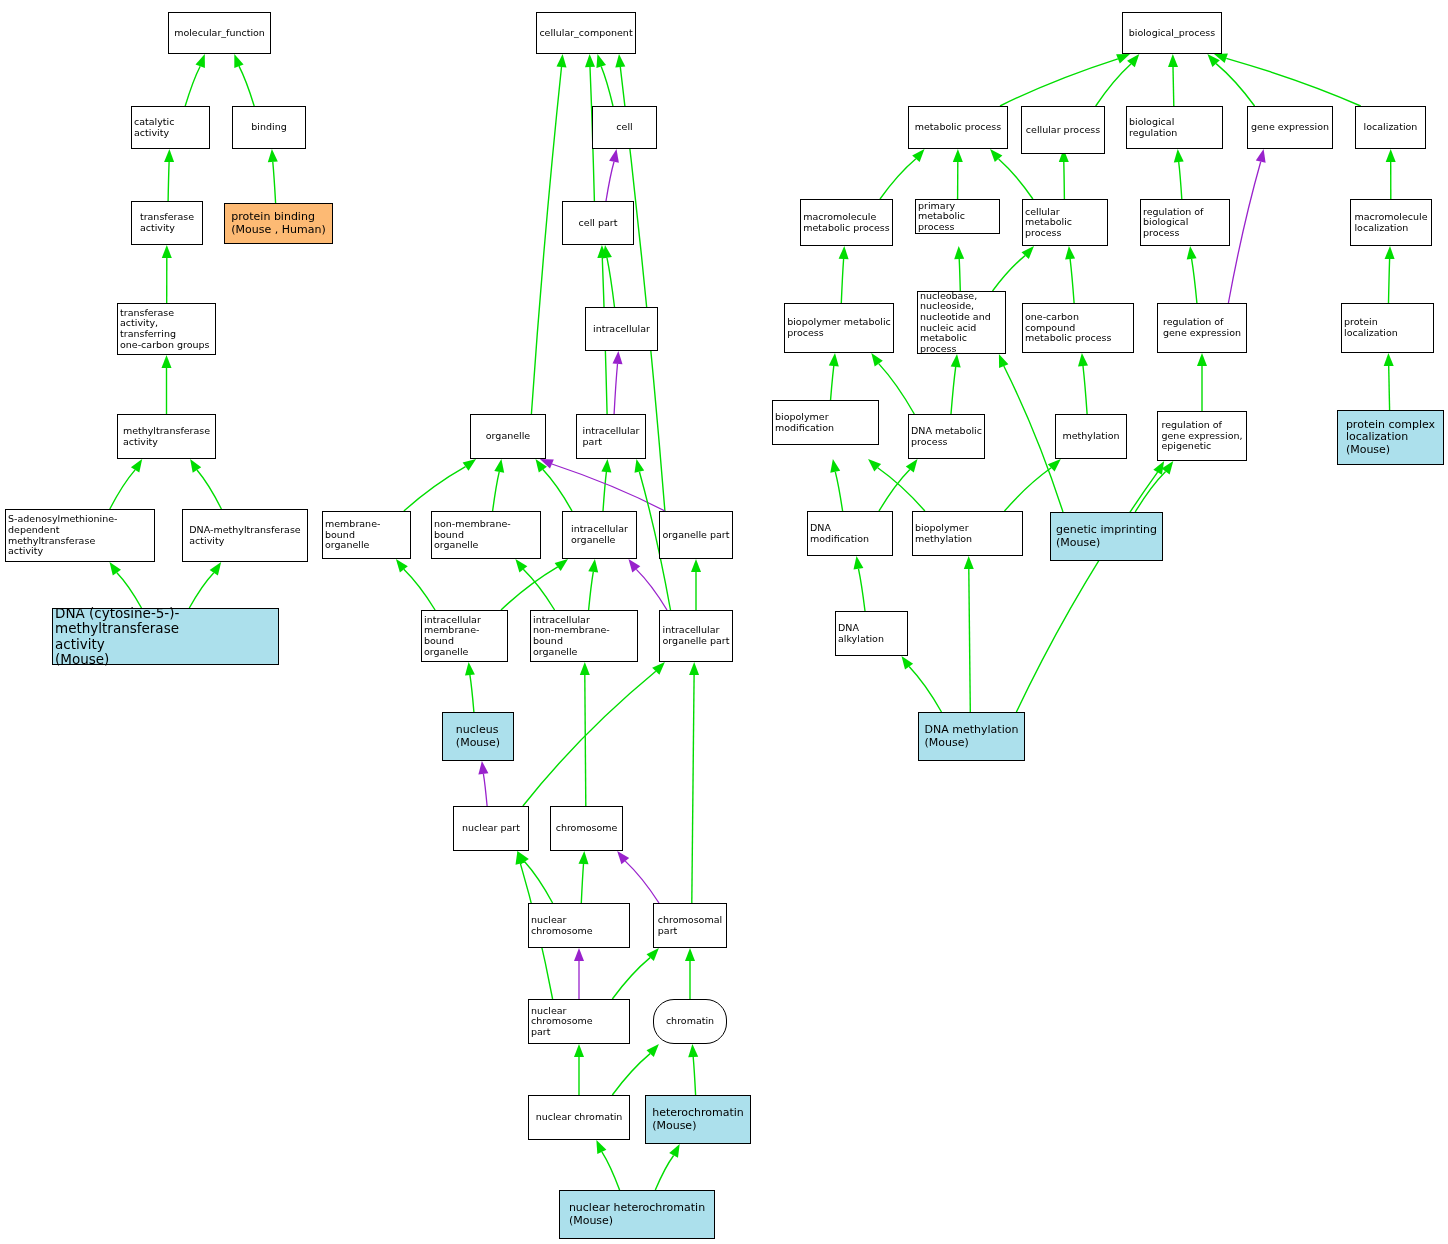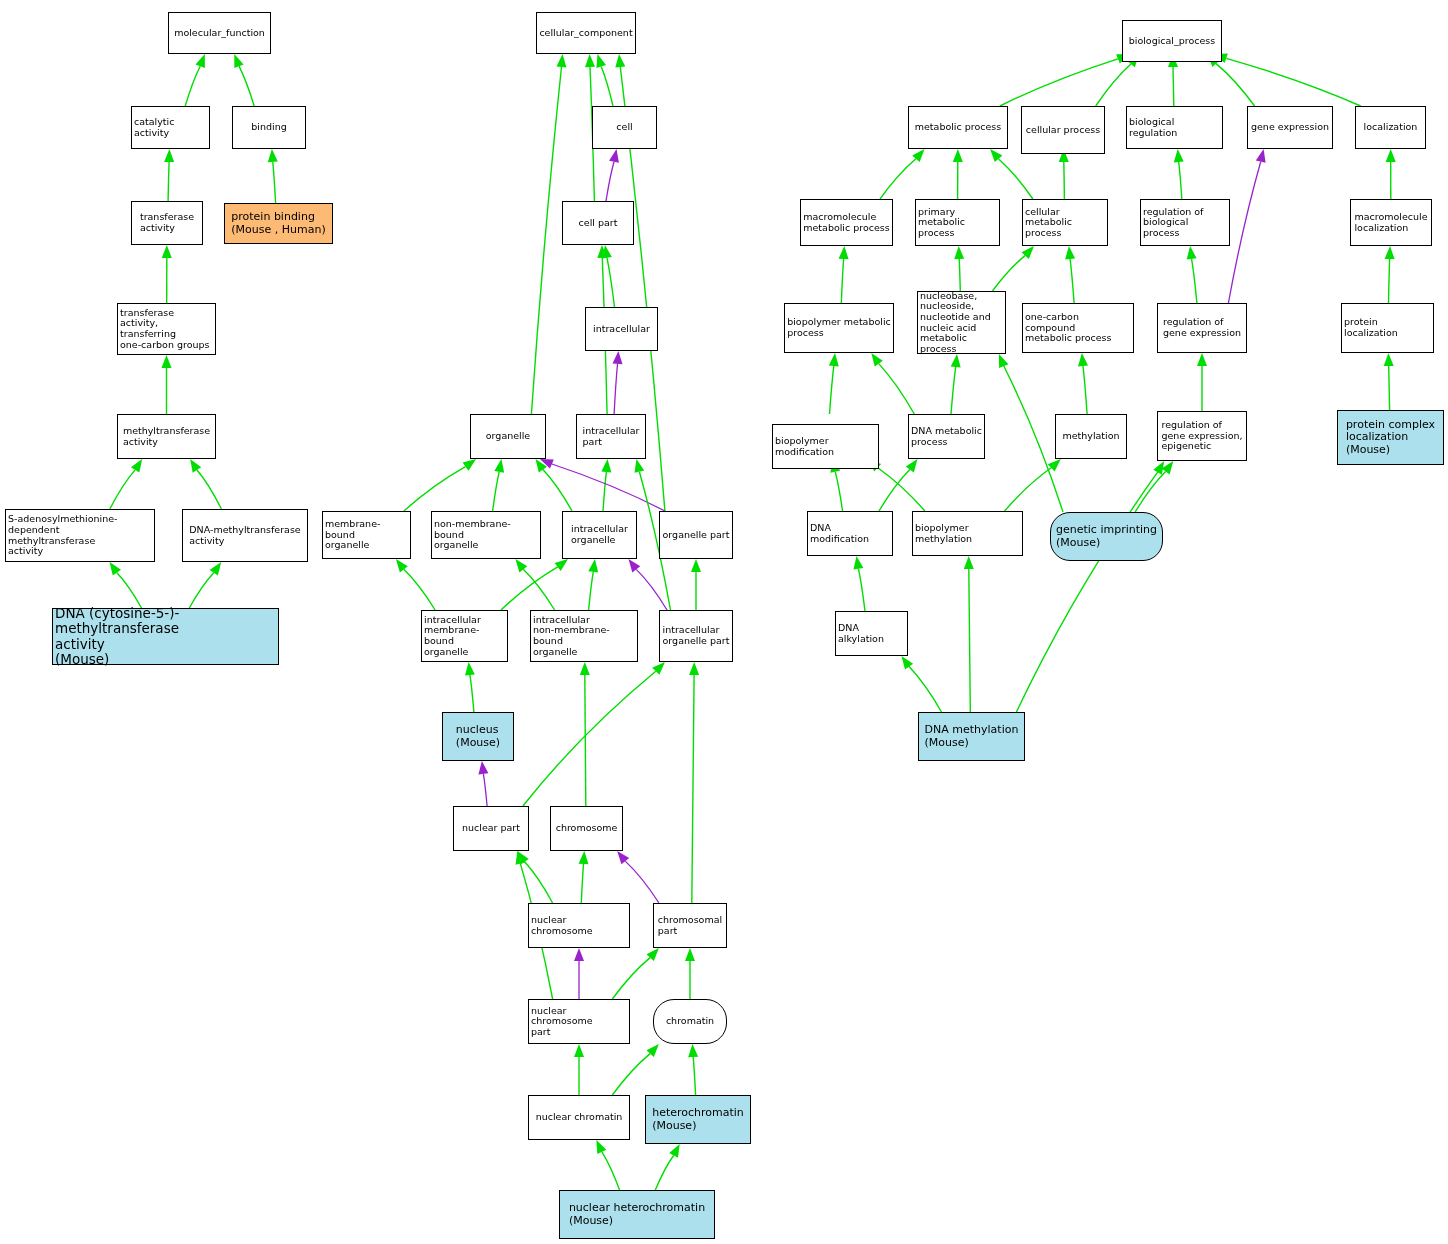--- a/index.html
+++ b/index.html
@@ -268,59 +268,59 @@
       <div class="node sz-s" style="left: 653px; top: 903px; width: 74px; height: 45px;"><span class="node-label">chromosomal
 part</span></div>
       <div class="node sz-s" style="left: 528px; top: 999px; width: 102px; height: 45px;"><span class="node-label">nuclear chromosome
 part</span></div>
       <div class="node sz-s" style="left: 653px; top: 999px; width: 74px; height: 45px; border-radius: 21px;"><span class="node-label">chromatin</span></div>
       <div class="node sz-s" style="left: 528px; top: 1095px; width: 102px; height: 45px;"><span class="node-label">nuclear chromatin</span></div>
       <div class="node sz-m fill-blue" style="left: 645px; top: 1095px; width: 106px; height: 49px;"><span class="node-label">heterochromatin
 (Mouse)</span></div>
       <div class="node sz-m fill-blue" style="left: 559px; top: 1190px; width: 156px; height: 49px;"><span class="node-label">nuclear heterochromatin
 (Mouse)</span></div>
-      <div class="node sz-s" style="left: 1122px; top: 12px; width: 100px; height: 42px; margin-top: 8px;"><span class="node-label">biological_process</span></div>
+      <div class="node sz-s" style="left: 1122px; top: 12px; width: 100px; height: 42px;"><span class="node-label">biological_process</span></div>
       <div class="node sz-s" style="left: 908px; top: 106px; width: 100px; height: 43px;"><span class="node-label">metabolic process</span></div>
       <div class="node sz-s" style="left: 1021px; top: 106px; width: 84px; height: 48px;"><span class="node-label">cellular process</span></div>
       <div class="node sz-s" style="left: 1126px; top: 106px; width: 97px; height: 43px;"><span class="node-label">biological regulation</span></div>
       <div class="node sz-s" style="left: 1247px; top: 106px; width: 86px; height: 43px;"><span class="node-label">gene expression</span></div>
       <div class="node sz-s" style="left: 1355px; top: 106px; width: 71px; height: 43px;"><span class="node-label">localization</span></div>
       <div class="node sz-s" style="left: 800px; top: 199px; width: 93px; height: 47px;"><span class="node-label">macromolecule
 metabolic process</span></div>
-      <div class="node sz-s" style="left: 915px; top: 199px; width: 85px; height: 47px;"><span class="node-label">primary metabolic
+      <div class="node sz-s" style="left: 915px; top: 199px; width: 85px; height: 35px;"><span class="node-label">primary metabolic
 process</span></div>
       <div class="node sz-s" style="left: 1022px; top: 199px; width: 86px; height: 47px;"><span class="node-label">cellular metabolic
 process</span></div>
       <div class="node sz-s" style="left: 1140px; top: 199px; width: 90px; height: 47px;"><span class="node-label">regulation of
 biological process</span></div>
       <div class="node sz-s" style="left: 1350px; top: 199px; width: 82px; height: 47px;"><span class="node-label">macromolecule
 localization</span></div>
       <div class="node sz-s" style="left: 784px; top: 303px; width: 110px; height: 50px;"><span class="node-label">biopolymer metabolic
 process</span></div>
       <div class="node sz-s" style="left: 917px; top: 291px; width: 89px; height: 63px;"><span class="node-label">nucleobase,
 nucleoside,
 nucleotide and
 nucleic acid
 metabolic process</span></div>
       <div class="node sz-s" style="left: 1022px; top: 303px; width: 112px; height: 50px;"><span class="node-label">one-carbon compound
 metabolic process</span></div>
       <div class="node sz-s" style="left: 1157px; top: 303px; width: 90px; height: 50px;"><span class="node-label">regulation of
 gene expression</span></div>
       <div class="node sz-s" style="left: 1341px; top: 303px; width: 93px; height: 50px;"><span class="node-label">protein localization</span></div>
-      <div class="node sz-s" style="left: 772px; top: 424px; width: 107px; height: 45px;"><span class="node-label">biopolymer modification</span></div>
+      <div class="node sz-s" style="left: 772px; top: 400px; width: 107px; height: 45px;"><span class="node-label">biopolymer modification</span></div>
       <div class="node sz-s" style="left: 908px; top: 414px; width: 77px; height: 45px;"><span class="node-label">DNA metabolic
 process</span></div>
       <div class="node sz-s" style="left: 1055px; top: 414px; width: 72px; height: 45px;"><span class="node-label">methylation</span></div>
       <div class="node sz-s" style="left: 1157px; top: 411px; width: 90px; height: 50px;"><span class="node-label">regulation of
 gene expression,
 epigenetic</span></div>
       <div class="node sz-m fill-blue" style="left: 1337px; top: 410px; width: 107px; height: 55px;"><span class="node-label">protein complex
 localization
 (Mouse)</span></div>
       <div class="node sz-s" style="left: 807px; top: 511px; width: 86px; height: 45px;"><span class="node-label">DNA modification</span></div>
       <div class="node sz-s" style="left: 912px; top: 511px; width: 111px; height: 45px;"><span class="node-label">biopolymer methylation</span></div>
-      <div class="node sz-m fill-blue" style="left: 1050px; top: 512px; width: 113px; height: 49px; border-radius: 20px;"><span class="node-label">genetic imprinting
+      <div class="node sz-m fill-blue" style="left: 1050px; top: 512px; width: 113px; height: 49px;"><span class="node-label">genetic imprinting
 (Mouse)</span></div>
       <div class="node sz-s" style="left: 835px; top: 611px; width: 73px; height: 45px;"><span class="node-label">DNA alkylation</span></div>
       <div class="node sz-m fill-blue" style="left: 918px; top: 712px; width: 107px; height: 49px;"><span class="node-label">DNA methylation
 (Mouse)</span></div>
     </div>
 </div>
 
 </body></html>

